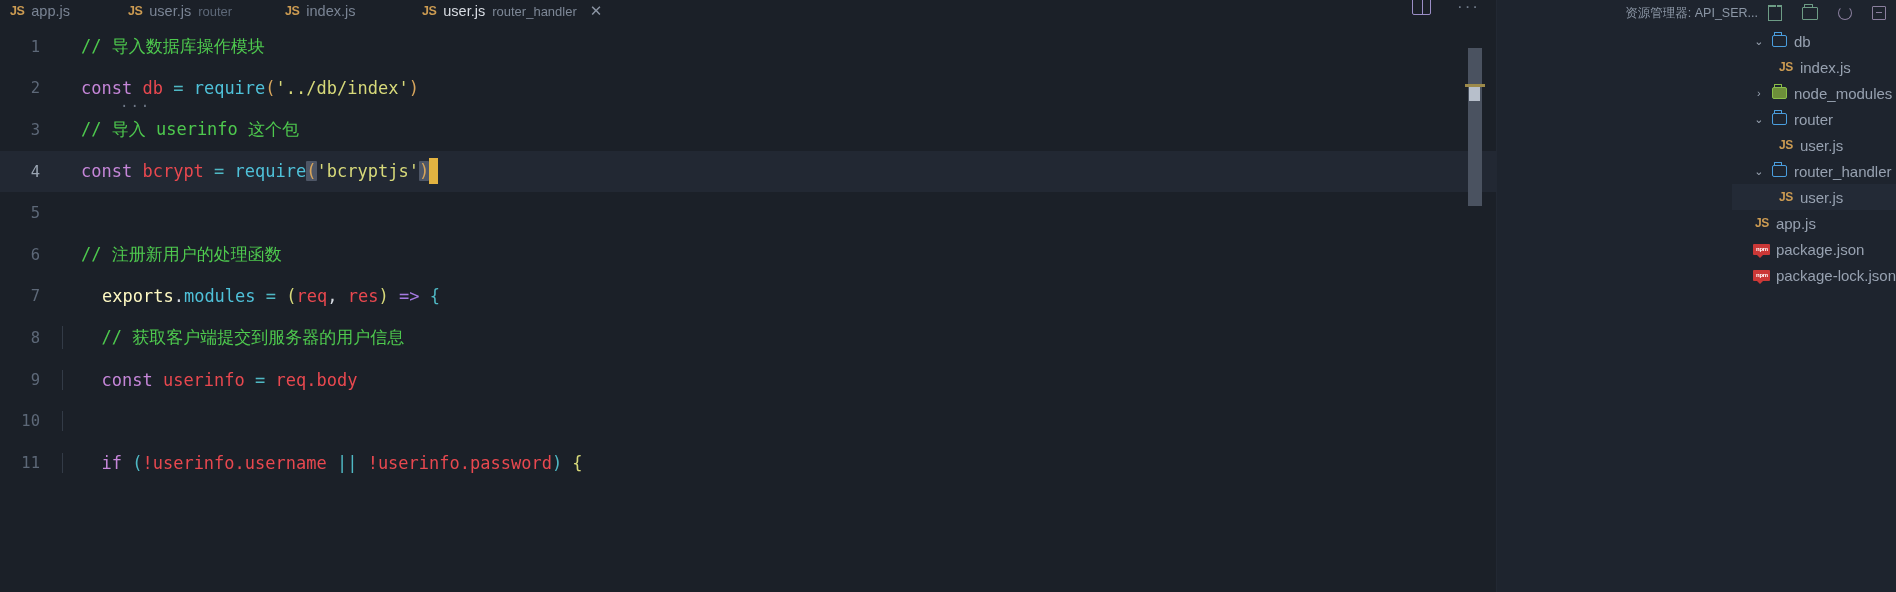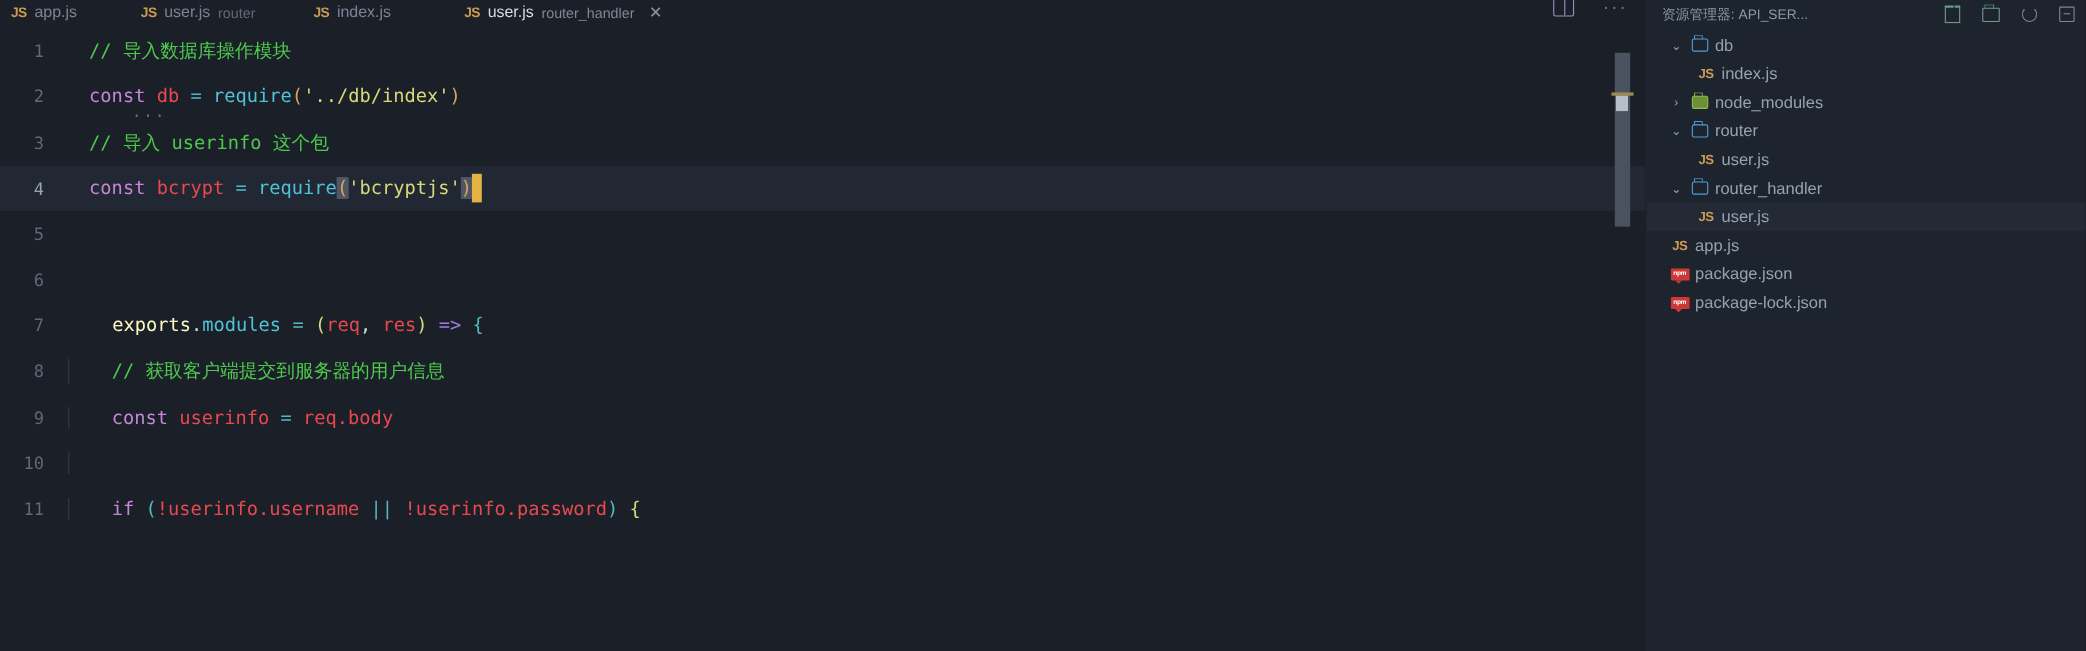--- a/index.html
+++ b/index.html
@@ -131,20 +131,21 @@
   .v-scroll .marker2 {
     position:absolute; left:1px; top:39px; width:11px; height:14px; background:#b7bfcb;
   }
 
   
   .sidebar {
     width:400px; height:592px;
     background:#1e242e;
     display:flex; flex-direction:column;
     border-left:1px solid #222833;
+    align-items:flex-end;
   }
   .sb-header {
     height:26px; flex:0 0 26px;
     display:flex; align-items:center;
     padding:0 10px 0 14px;
     gap:10px;
   }
   .sb-title {
     font-size:12.5px; color:#8c97a6;
     white-space:nowrap; overflow:hidden;
@@ -256,20 +257,21 @@
         <span class="ltext"><span class="t-kw">const</span><span class="t-pun"> </span><span class="t-var">bcrypt</span><span class="t-pun"> </span><span class="t-op">=</span><span class="t-pun"> </span><span class="t-fn">require</span><span class="t-par bracket-hl">(</span><span class="t-str">'bcryptjs'</span><span class="t-par bracket-hl">)</span><span class="cursor-caret"></span></span>
       </div>
 
       <div class="line">
         <span class="lnum">5</span>
         <span class="ltext"></span>
       </div>
 
       <div class="line">
         <span class="lnum">6</span>
+        <span class="ltext"><span class="t-com">// 注册新用户的处理函数</span></span>
       </div>
 
       <div class="line">
         <span class="lnum">7</span>
         <span class="ltext"><span class="t-prop">exports</span><span class="t-pun">.</span><span class="t-fn">modules</span><span class="t-op"> = </span><span class="t-brace">(</span><span class="t-var">req</span><span class="t-pun">, </span><span class="t-var">res</span><span class="t-brace">)</span><span class="t-arrow"> =&gt; </span><span class="t-brace2">{</span></span>
       </div>
 
       <div class="line">
         <span class="lnum">8</span>
         <span class="ltext"><span class="indent-guide"></span>  <span class="t-com">// 获取客户端提交到服务器的用户信息</span></span>

